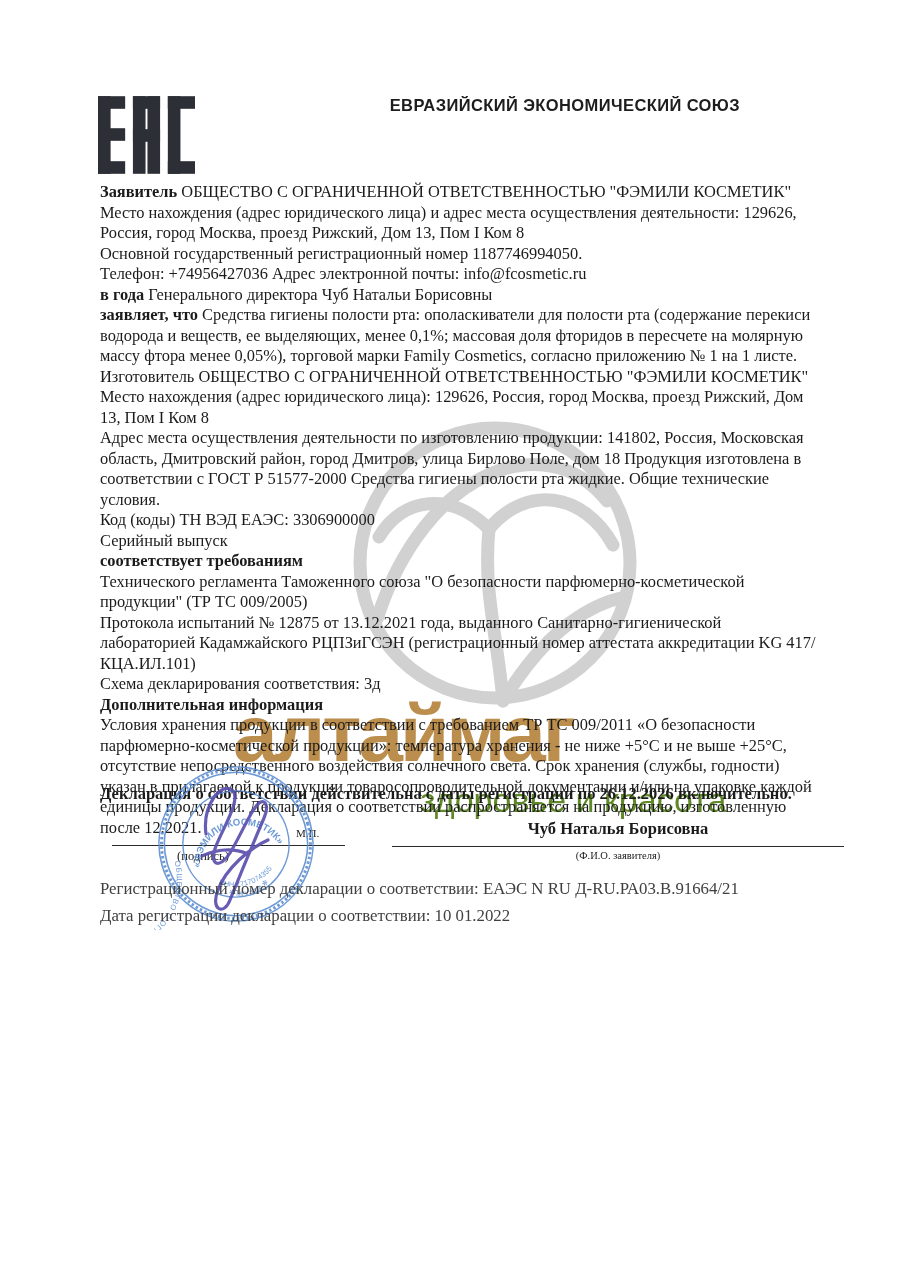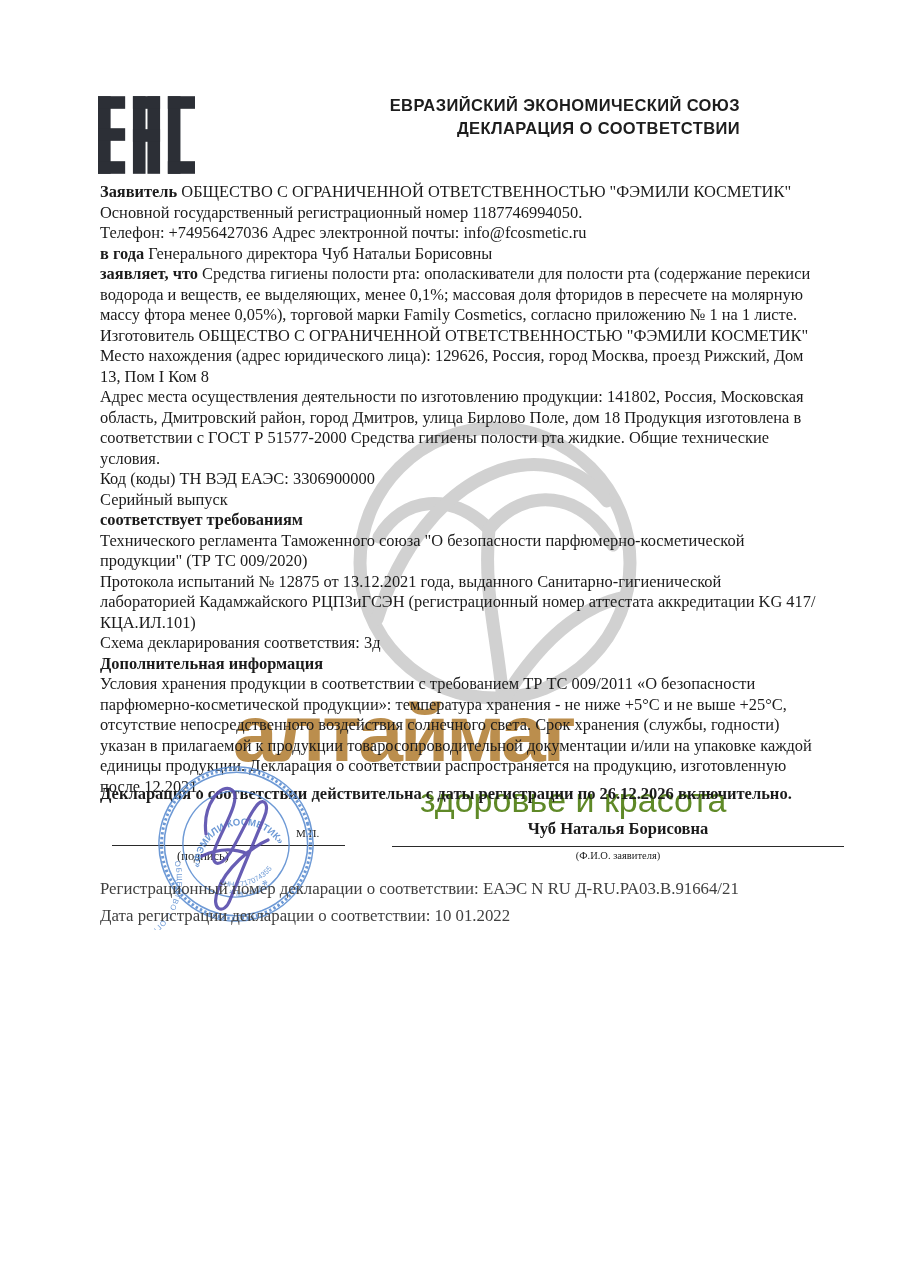--- a/index.html
+++ b/index.html
@@ -99,26 +99,26 @@
       <rect x="51" y="0" width="13" height="80"></rect>
     <rect x="36" y="0" width="28" height="13"></rect>
       <rect x="36" y="34" width="28" height="13"></rect>
     <rect x="72" y="0" width="13" height="80"></rect>
       <rect x="72" y="0" width="28" height="13"></rect>
     <rect x="72" y="67" width="28" height="13"></rect>
   </g>
 </svg>
 <div class="abs header-text">
   <div>ЕВРАЗИЙСКИЙ ЭКОНОМИЧЕСКИЙ СОЮЗ</div>
-  <div>ДЕКЛАРАЦИЯ О СООТВЕТСТВИИ</div>
 </div>
 
 <div class="abs doc-body" id="doc-body">
   <p class="para"><b class="lead">Заявитель</b><span class="rest"> ОБЩЕСТВО С ОГРАНИЧЕННОЙ  ОТВЕТСТВЕННОСТЬЮ "ФЭМИЛИ КОСМЕТИК"</span></p>
 
+  <p class="para"><span class="rest">Место нахождения (адрес юридического лица) и адрес места осуществления деятельности: 129626, Россия,  город Москва,  проезд Рижский,  Дом 13, Пом I Ком 8</span></p>
 
   <p class="para"><span class="rest">Основной государственный регистрационный номер 1187746994050.</span></p>
 
   <p class="para"><span class="rest">Телефон: +74956427036 Адрес электронной почты: info@fcosmetic.ru</span></p>
 
   <p class="para"><b class="lead">в года</b><span class="rest"> Генерального директора Чуб Натальи Борисовны</span></p>
 
   <p class="para"><b class="lead">заявляет, что</b><span class="rest"> Средства гигиены полости рта: ополаскиватели для полости рта (содержание перекиси водорода и веществ, ее выделяющих, менее 0,1%; массовая доля фторидов в пересчете на молярную массу фтора менее 0,05%), торговой марки Family Cosmetics, согласно приложению № 1 на 1 листе.</span></p>
 
   <p class="para"><span class="rest">Изготовитель ОБЩЕСТВО С ОГРАНИЧЕННОЙ  ОТВЕТСТВЕННОСТЬЮ "ФЭМИЛИ КОСМЕТИК"</span></p>
@@ -126,21 +126,21 @@
   <p class="para"><span class="rest">Место нахождения (адрес юридического лица): 129626, Россия,  город Москва,  проезд Рижский,  Дом 13, Пом I Ком 8</span></p>
 
   <p class="para"><span class="rest">Адрес места осуществления деятельности по изготовлению продукции: 141802, Россия,  Московская область, Дмитровский район, город Дмитров, улица Бирлово Поле, дом 18 Продукция изготовлена в соответствии с ГОСТ Р 51577-2000 Средства гигиены полости рта жидкие. Общие технические условия.</span></p>
 
   <p class="para"><span class="rest">Код (коды) ТН ВЭД ЕАЭС: 3306900000</span></p>
 
   <p class="para"><span class="rest">Серийный выпуск</span></p>
 
   <p class="para"><b class="lead">соответствует требованиям</b><span class="rest"></span></p>
 
-  <p class="para"><span class="rest">Технического регламента Таможенного союза "О безопасности парфюмерно-косметической продукции" (ТР ТС 009/2020)</span></p>
+  <p class="para"><span class="rest">Технического регламента Таможенного союза "О безопасности парфюмерно-косметической продукции" (ТР ТС 009/2005)</span></p>
 
 
   <p class="para"><span class="rest">Протокола испытаний № 12875 от 13.12.2021 года, выданного Санитарно-гигиенической лабораторией Кадамжайского РЦПЗиГСЭН (регистрационный номер аттестата аккредитации KG 417/КЦА.ИЛ.101)</span></p>
 
   <p class="para"><span class="rest">Схема декларирования соответствия: 3д</span></p>
 
   <p class="para"><b class="lead">Дополнительная информация</b><span class="rest"></span></p>
 
   <p class="para"><span class="rest">Условия хранения продукции в соответствии с требованием ТР ТС 009/2011 «О безопасности парфюмерно-косметической продукции»: температура хранения - не ниже +5°С и не выше +25°С, отсутствие непосредственного воздействия солнечного света. Срок хранения (службы, годности) указан в прилагаемой к продукции товаросопроводительной документации и/или на упаковке каждой единицы продукции. Декларация о соответствии распространяется на продукцию, изготовленную после 12.2021.</span></p>
 </div>

